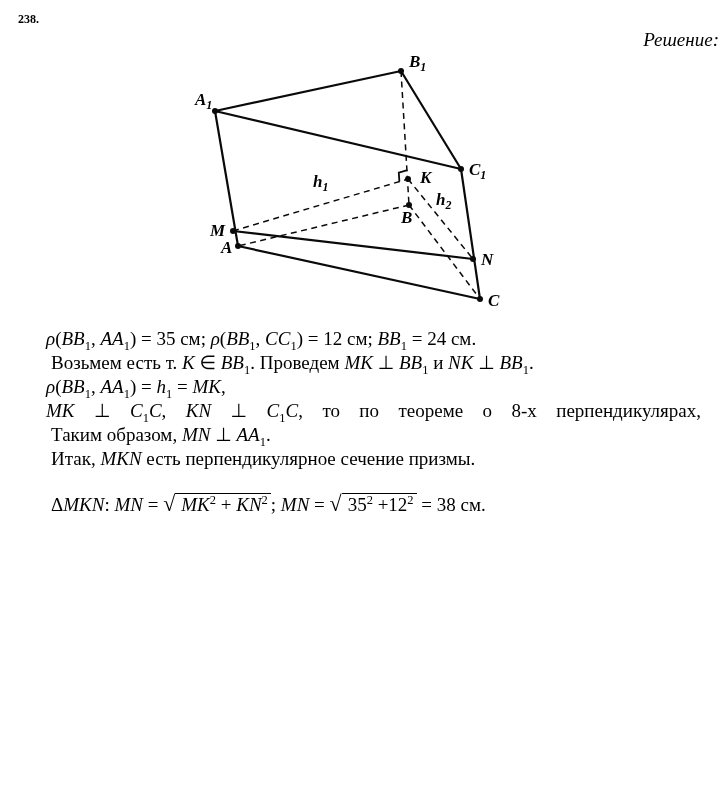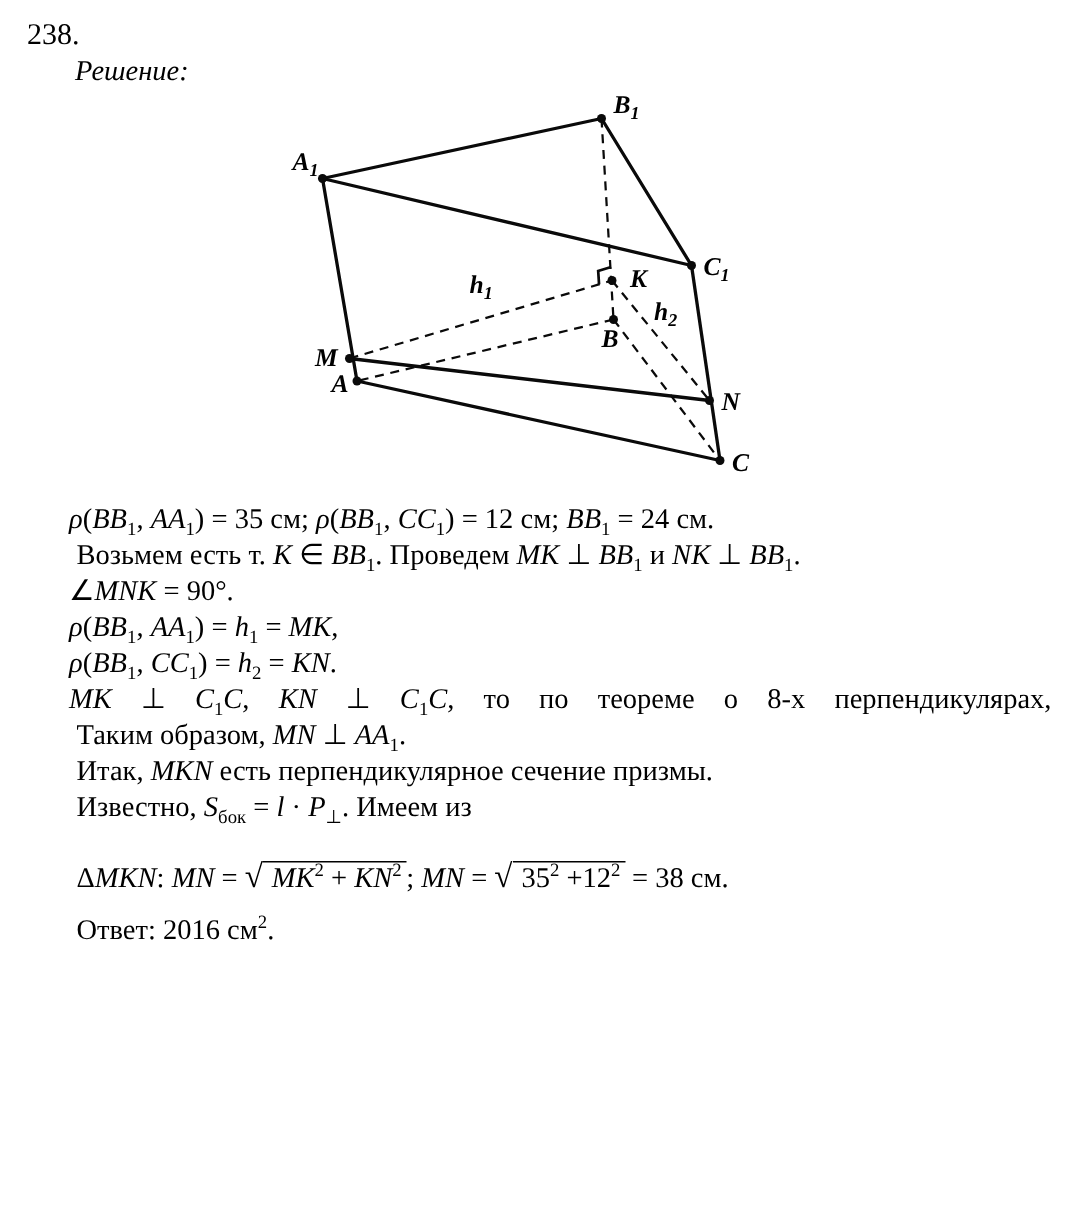--- a/index.html
+++ b/index.html
@@ -1,21 +1,21 @@
 <!DOCTYPE html>
 <html><head>
 <meta charset="utf-8">
 <style>
   html,body{margin:0;padding:0;}
   body{
     width:719px;height:806px;background:#ffffff;color:#000;
     font-family:"Liberation Serif",serif;font-size:19px;overflow:hidden;
   }
-  .pnum{font-weight:normal;font-size:20px;margin:12px 0 2px 18px;}
-  .sol{font-style:italic;margin:2px 0 0 50px;}
+  .pnum{font-weight:bold;font-size:12px;margin:12px 0 2px 18px;}
+  .sol{font-style:italic;margin:2px 0 0 50px;text-align:right;}
   .diagram{display:block;margin:0 0 0 185px;}
   .text-block{margin:12px 18px 0 46px;}
   .tline{line-height:24px;}
   .ind{text-indent:5px;}
   .just{text-align:justify;text-align-last:justify;}
   .outdent{margin-left:-28px;}
   .formula{margin:16px 0 6px 0;line-height:34px;}
   .it{font-style:italic;}
   sub{font-size:12.5px;line-height:0;}
   sup{font-size:12.5px;line-height:0;}
@@ -68,22 +68,18 @@
     <text x="210" y="243" class="vlabel">M</text>
     <text x="481" y="272" class="vlabel">N</text>
     <text x="420" y="190" class="vlabel">K</text>
     <text x="313" y="194" class="vlabel">h<tspan class="vsub" dy="4">1</tspan></text>
     <text x="436" y="212" class="vlabel">h<tspan class="vsub" dy="4">2</tspan></text>
   </svg>
 
 <div class="text-block">
   <div class="tline"><span class="it">ρ</span><span>(</span><span class="it">BB</span><sub>1</sub><span>, </span><span class="it">AA</span><sub>1</sub><span>) = 35 см; </span><span class="it">ρ</span><span>(</span><span class="it">BB</span><sub>1</sub><span>, </span><span class="it">CC</span><sub>1</sub><span>) = 12 см; </span><span class="it">BB</span><sub>1</sub><span> = 24 см.</span></div>
   <div class="tline ind"><span>Возьмем есть т. </span><span class="it">K</span><span> ∈ </span><span class="it">BB</span><sub>1</sub><span>. Проведем </span><span class="it">MK</span><span> ⊥ </span><span class="it">BB</span><sub>1</sub><span> и </span><span class="it">NK</span><span> ⊥ </span><span class="it">BB</span><sub>1</sub><span>.</span></div>
-  <div class="tline"><span>∠</span><span class="it">MNK</span><span> = 90°.</span></div>
   <div class="tline"><span class="it">ρ</span><span>(</span><span class="it">BB</span><sub>1</sub><span>, </span><span class="it">AA</span><sub>1</sub><span>) = </span><span class="it">h</span><sub>1</sub><span> = </span><span class="it">MK</span><span>,</span></div>
-  <div class="tline"><span class="it">ρ</span><span>(</span><span class="it">BB</span><sub>1</sub><span>, </span><span class="it">CC</span><sub>1</sub><span>) = </span><span class="it">h</span><sub>2</sub><span> = </span><span class="it">KN</span><span>.</span></div>
   <div class="tline just"><span class="it">MK</span><span> ⊥ </span><span class="it">C</span><sub>1</sub><span class="it">C</span><span>, </span><span class="it">KN</span><span> ⊥ </span><span class="it">C</span><sub>1</sub><span class="it">C</span><span>, то по теореме о 8-х перпендикулярах,</span></div>
   <div class="tline ind"><span>Таким образом, </span><span class="it">MN</span><span> ⊥ </span><span class="it">AA</span><sub>1</sub><span>.</span></div>
   <div class="tline ind"><span>Итак, </span><span class="it">MKN</span><span> есть перпендикулярное сечение призмы.</span></div>
-  <div class="tline ind"><span>Известно, </span><span class="it">S</span><sub>бок</sub><span> = </span><span class="it">l</span><span> · </span><span class="it">P</span><sub>⊥</sub><span>. Имеем из</span></div>
   <div class="tline ind formula"><span>Δ</span><span class="it">MKN</span><span>:  </span><span class="it">MN</span><span> = </span><span class="sqrt"><span class="rsign">√</span><span class="rad"><span class="it">MK</span><sup>2</sup><span> + </span><span class="it">KN</span><sup>2</sup></span></span><span>; </span><span class="it">MN</span><span> = </span><span class="sqrt"><span class="rsign">√</span><span class="rad"><span>35</span><sup>2</sup><span> +12</span><sup>2</sup></span></span><span> = 38 см.</span></div>
-  <div class="tline ind"><span>Ответ: 2016 см</span><sup>2</sup><span>.</span></div>
 </div>
 
 </body></html>

